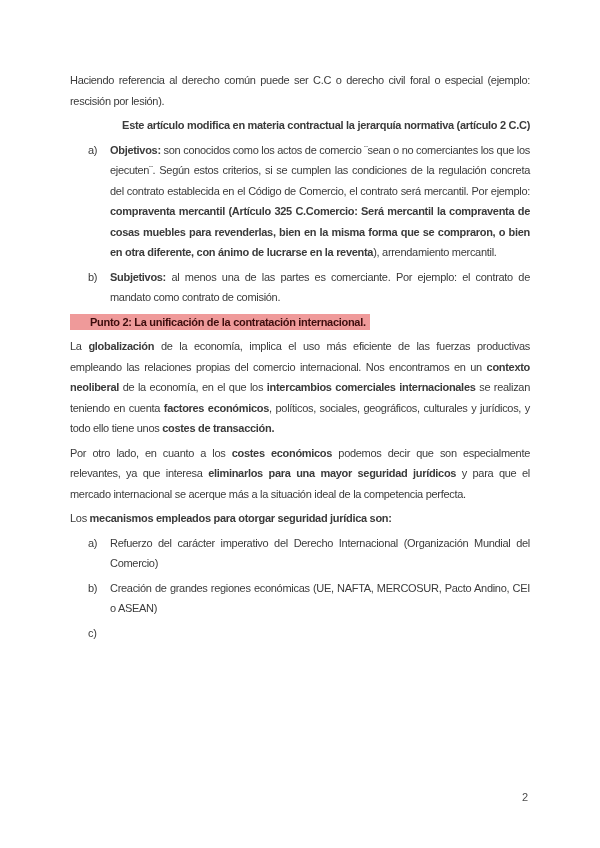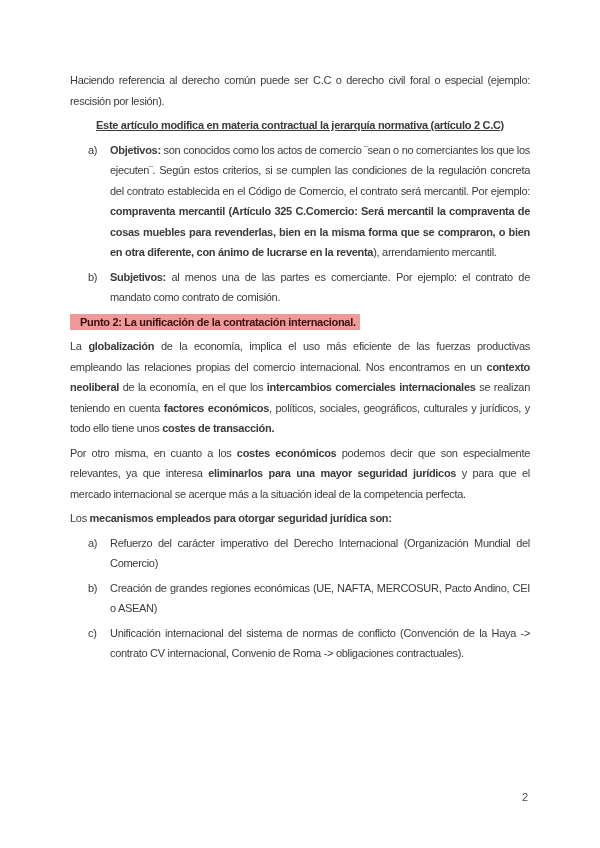--- a/index.html
+++ b/index.html
@@ -20,28 +20,28 @@
   }
   .content{
     position:absolute;
     left:70px;top:70px;width:460px;
     font-size:11px;
     line-height:20.5px;
     letter-spacing:-0.3px;
   }
   .block{margin:0 0 4px 0;}
   .paragraph{text-align:justify;}
-  .section-heading{font-weight:bold;text-align:center;text-decoration:underline;}
+  .section-heading{font-weight:bold;text-align:right;}
   .hl-heading{text-align:left;}
   .hl-heading .hl{
     display:inline;
     background:var(--hl-bg);
     color:var(--hl-text);
     font-weight:bold;
-    padding:2px 4px 2px 10px;
+    padding:2px 4px 2px 20px;
   }
   .list-item{
     position:relative;
     padding-left:40px;
     text-align:justify;
   }
   .list-item .marker{
     position:absolute;
     left:18px;top:0;
     text-align:left;
@@ -59,20 +59,20 @@
 <body>
 
 <div class="page">
   <div class="content" id="doc-content">
       <div class="block paragraph"><span>Haciendo referencia al derecho común puede ser C.C o derecho civil foral o especial (ejemplo: rescisión por lesión).</span></div>
       <div class="block section-heading"><span class="b">Este artículo modifica en materia contractual la jerarquía normativa (artículo 2 C.C)</span></div>
       <div class="block list-item"><span class="marker">a)</span><span class="b">Objetivos:</span><span> son conocidos como los actos de comercio ¨sean o no comerciantes los que los ejecuten¨. Según estos criterios, si se cumplen las condiciones de la regulación concreta del contrato establecida en el Código de Comercio, el contrato será mercantil. Por ejemplo: </span><span class="b">compraventa mercantil (Artículo 325 C.Comercio: Será mercantil la compraventa de cosas muebles para revenderlas, bien en la misma forma que se compraron, o bien en otra diferente, con ánimo de lucrarse en la reventa</span><span>), arrendamiento mercantil.</span></div>
       <div class="block list-item"><span class="marker">b)</span><span class="b">Subjetivos:</span><span> al menos una de las partes es comerciante. Por ejemplo: el contrato de mandato como contrato de comisión.</span></div>
       <div class="block hl-heading"><span class="hl"><span class="b">Punto 2: La unificación de la contratación internacional.</span></span></div>
       <div class="block paragraph"><span>La </span><span class="b">globalización</span><span> de la economía, implica el uso más eficiente de las fuerzas productivas empleando las relaciones propias del comercio internacional. Nos encontramos en un </span><span class="b">contexto neoliberal</span><span> de la economía, en el que los </span><span class="b">intercambios comerciales internacionales</span><span> se realizan teniendo en cuenta </span><span class="b">factores económicos</span><span>, políticos, sociales, geográficos, culturales y jurídicos, y todo ello tiene unos </span><span class="b">costes de transacción.</span></div>
-      <div class="block paragraph"><span>Por otro misma, en cuanto a los </span><span class="b">costes económicos</span><span> podemos decir que son especialmente relevantes, ya que interesa </span><span class="b">eliminarlos para una mayor seguridad jurídicos</span><span> y para que el mercado internacional se acerque más a la situación ideal de la competencia perfecta.</span></div>
+      <div class="block paragraph"><span>Por otro lado, en cuanto a los </span><span class="b">costes económicos</span><span> podemos decir que son especialmente relevantes, ya que interesa </span><span class="b">eliminarlos para una mayor seguridad jurídicos</span><span> y para que el mercado internacional se acerque más a la situación ideal de la competencia perfecta.</span></div>
       <div class="block paragraph"><span>Los </span><span class="b">mecanismos empleados para otorgar seguridad jurídica son:</span></div>
       <div class="block list-item"><span class="marker">a)</span><span>Refuerzo del carácter imperativo del Derecho Internacional (Organización Mundial del Comercio)</span></div>
       <div class="block list-item"><span class="marker">b)</span><span>Creación de grandes regiones económicas (UE, NAFTA, MERCOSUR, Pacto Andino, CEI o ASEAN)</span></div>
-      <div class="block list-item"><span class="marker">c)</span><span>Unificación internacional del sistema de normas de conflicto (Convención de la Haya -&gt; contrato CV internacional, Convenio de Roma -&gt; obligaciones contractuales).</span></div>
+      <div class="block list-item"><span class="marker">c)</span></div>
     </div>
   <div class="page-number">2</div>
 </div>
 
 </body></html>

